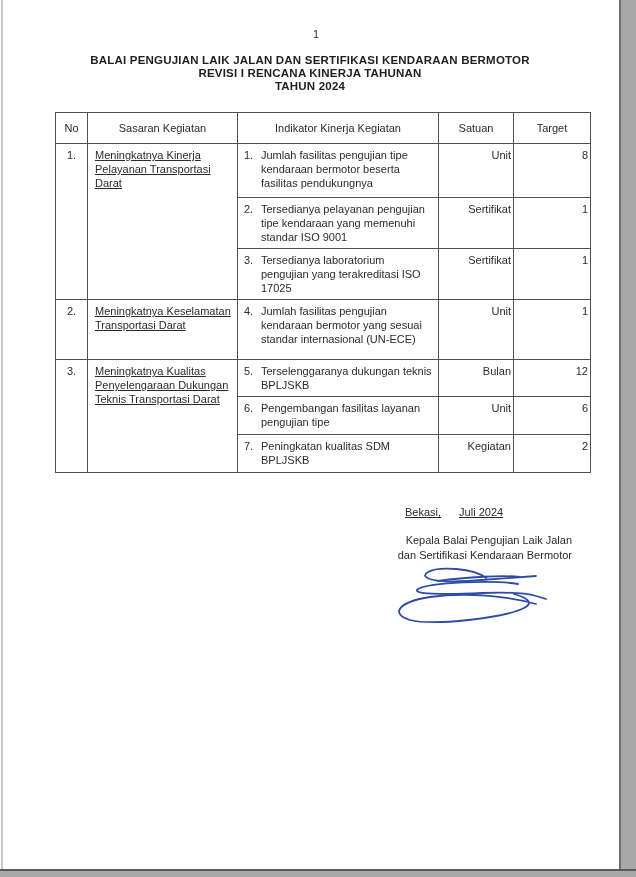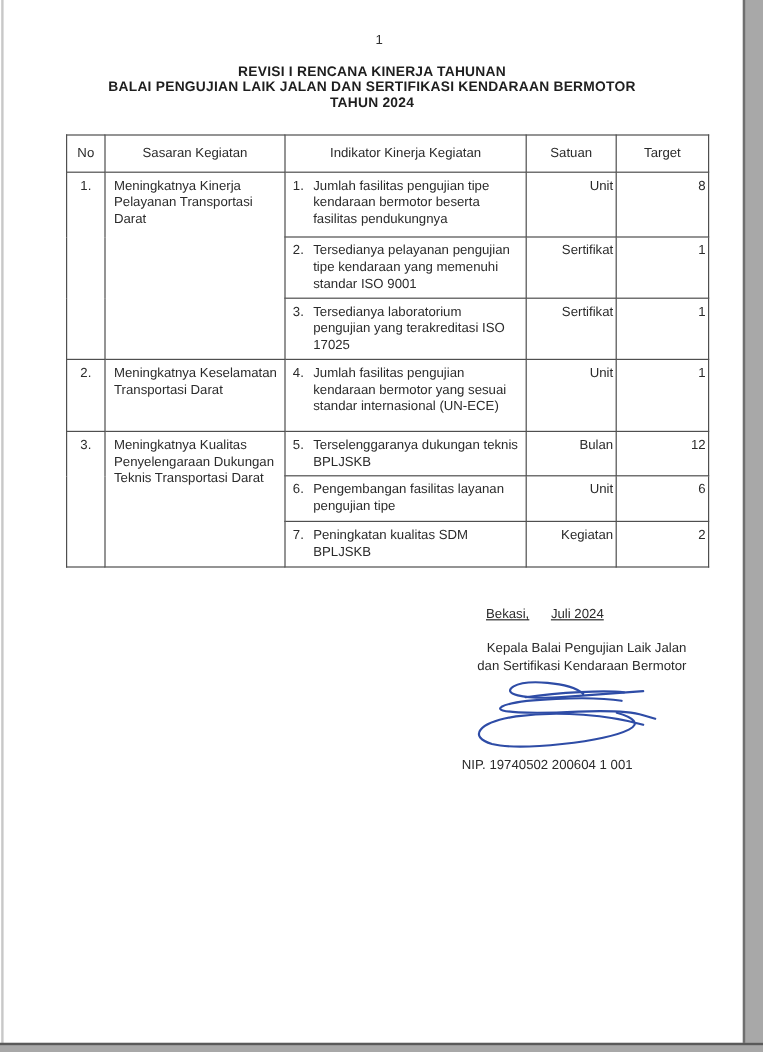--- a/index.html
+++ b/index.html
@@ -32,21 +32,21 @@
   
   table.rkt {
     position:absolute; left:55px; top:112px; width:535px;
     border-collapse:collapse; table-layout:fixed;
     font-size:11px; line-height:14px; color:#2b2b2b;
   }
   table.rkt th, table.rkt td { border:1px solid #4f4f4f; vertical-align:top; }
   table.rkt thead tr { height:31px;margin-top:42px; }
   table.rkt th { font-weight:normal; vertical-align:middle; text-align:center; padding:2px 3px; }
   td.c-no      { text-align:center; padding:4px 2px; }
-  td.c-sasaran { padding:4px 5px 4px 7px; }
+  td.c-sasaran { padding:4px 5px 4px 7px;text-decoration:underline; }
   td.c-ind     { padding:4px 5px 4px 6px; }
   td.c-satuan, td.c-target { text-align:right; padding:4px 2px; }
   .ind-wrap { display:flex; }
   .ind-num  { width:17px; flex:0 0 17px; }
   .ind-text { flex:1; }
   tbody tr:nth-child(1) { height:54px; }
   tbody tr:nth-child(2) { height:51px; }
   tbody tr:nth-child(3) { height:50px; }
   tbody tr:nth-child(4) { height:60px; }
   tbody tr:nth-child(5) { height:34px; }
@@ -71,22 +71,22 @@
 </head>
 <body>
 
 <div class="edge-left"></div>
 <div class="edge-right"></div>
 <div class="edge-bottom"></div>
 
 <div class="page-number">1</div>
 
 <div class="title-block">
+  <div>BALAI PENGUJIAN LAIK JALAN DAN SERTIFIKASI KENDARAAN BERMOTOR</div>
   <div>REVISI I RENCANA KINERJA TAHUNAN</div>
-  <div>BALAI PENGUJIAN LAIK JALAN DAN SERTIFIKASI KENDARAAN BERMOTOR</div>
   <div>TAHUN 2024</div>
 </div>
 
 <table class="rkt">
   <colgroup>
     <col style="width:32px">
       <col style="width:150px">
       <col style="width:201px">
     <col style="width:75px">
       <col style="width:77px">
@@ -195,14 +195,13 @@
     <g fill="none" stroke-width="1.8" stroke-linecap="round" stroke="#2e4ca6">
       <path d="M 100 14 C 88 4 52 2 42 8 C 32 14 48 19 82 17 C 112 15 134 13 150 12"></path>
       <path d="M 52 17 C 80 13 118 11 134 13"></path>
       <path d="M 132 20 C 108 16 44 18 32 25 C 24 30 56 31 96 29 C 122 28 140 29 150 32 L 160 35"></path>
       <path d="M 128 30 C 142 34 148 39 138 44 C 118 54 48 62 24 56 C 4 50 12 38 44 33 C 80 28 122 32 150 40"></path>
     </g>
   </svg>
 </div>
 
 <div class="sig-name-block">
-  <div>NIP. 19740502 200604 1 001</div>
 </div>
 
 </body></html>

